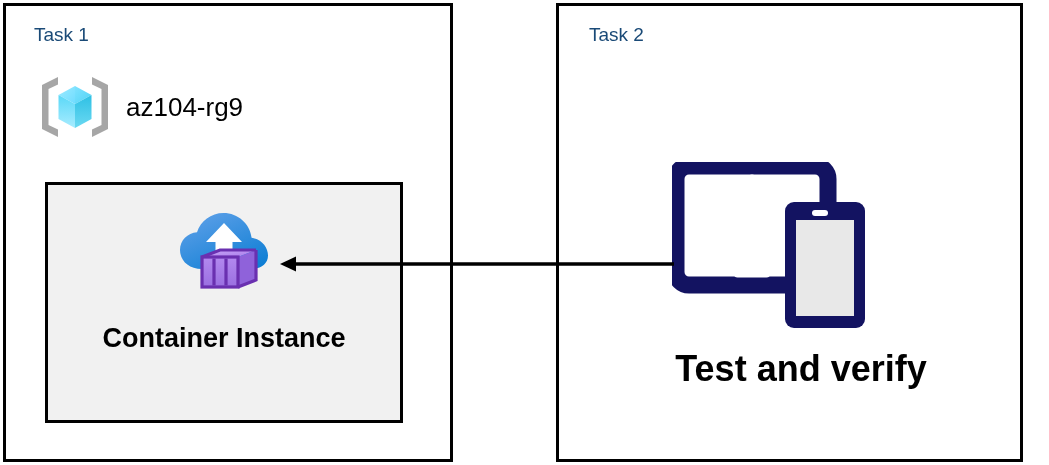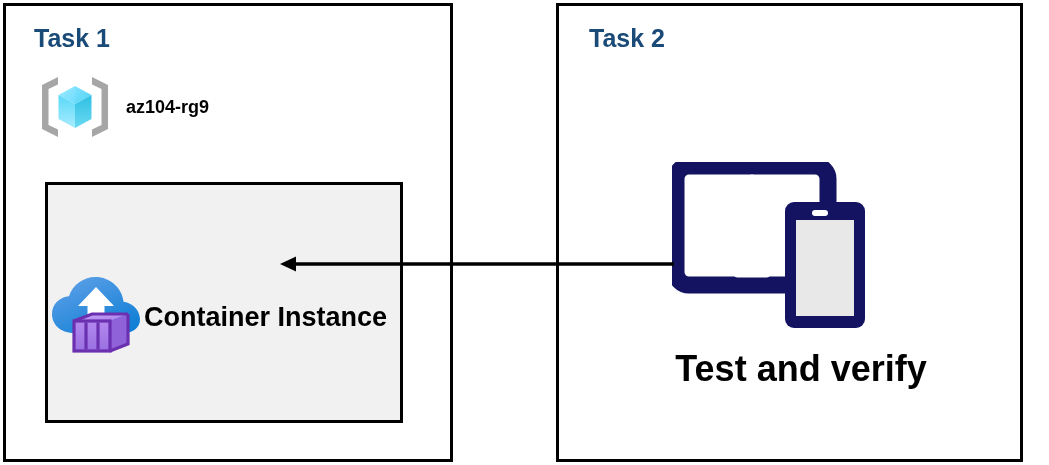--- a/index.html
+++ b/index.html
@@ -36,22 +36,22 @@
   }
   #panel-task2 {
     left: 556px;
     top: 3px;
     width: 467px;
     height: 459px;
   }
 
   .panel-title {
     position: absolute;
-    font-size: 25px;
-    font-weight: bold;
+    font-size: 19px;
+    font-weight: normal;
     color: #1a4a77;
     letter-spacing: 0px;
     white-space: nowrap;
     text-align: right;
   }
   #title-task1 { left: 28px; top: 18px; }
   #title-task2 { left: 30px; top: 18px; }
 
   
   .rg-row {
@@ -62,39 +62,39 @@
     align-items: center;
     gap: 12px;
   }
   .rg-icon {
     width: 78px;
     height: 78px;
     display: block;
     flex: none;
   }
   .rg-label {
-    font-size: 18px;
-    font-weight: bold;
+    font-size: 26px;
+    font-weight: normal;
     color: #000000;
     white-space: nowrap;
     line-height: 1;
   }
 
   
   #container-box {
     position: absolute;
     left: 39px;
     top: 176px;
     width: 358px;
     height: 241px;
     background: #f1f1f1;
     border: 3px solid #000000;
     box-sizing: border-box;
     display: flex;
-    flex-direction: row;
+    flex-direction: column;
     align-items: center;
     justify-content: flex-start;
   }
   .ci-icon {
     width: 96px;
     height: 86px;
     display: block;
     margin-top: 22px;
   }
   .ci-label {

